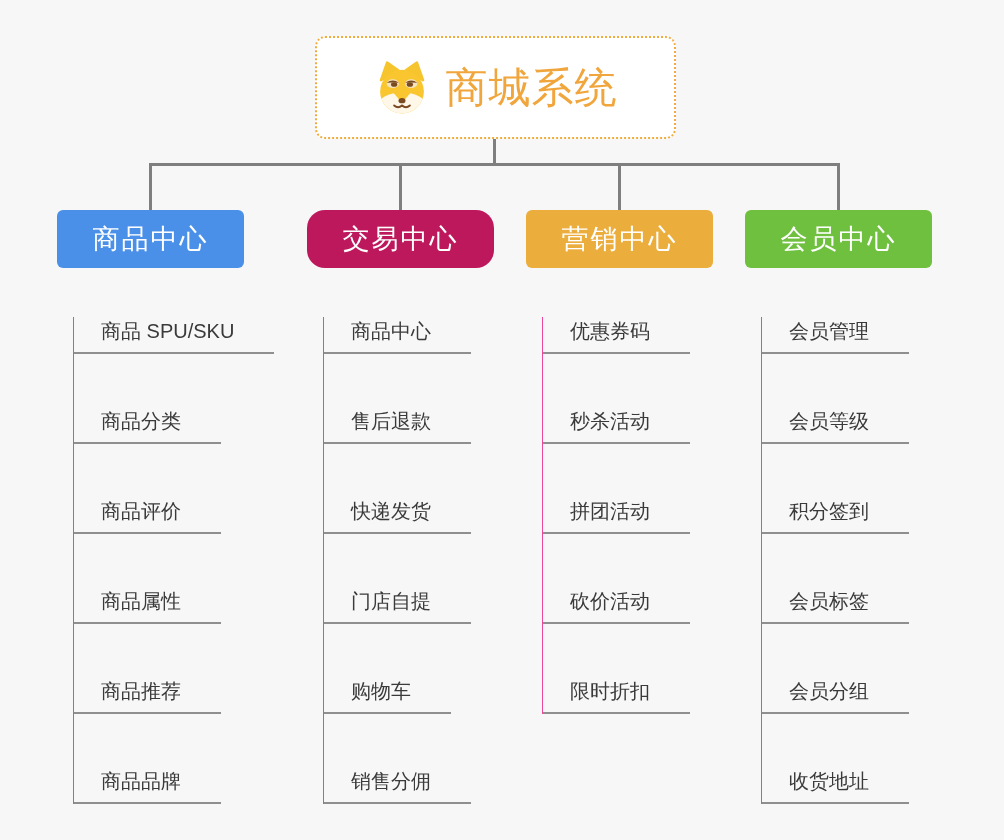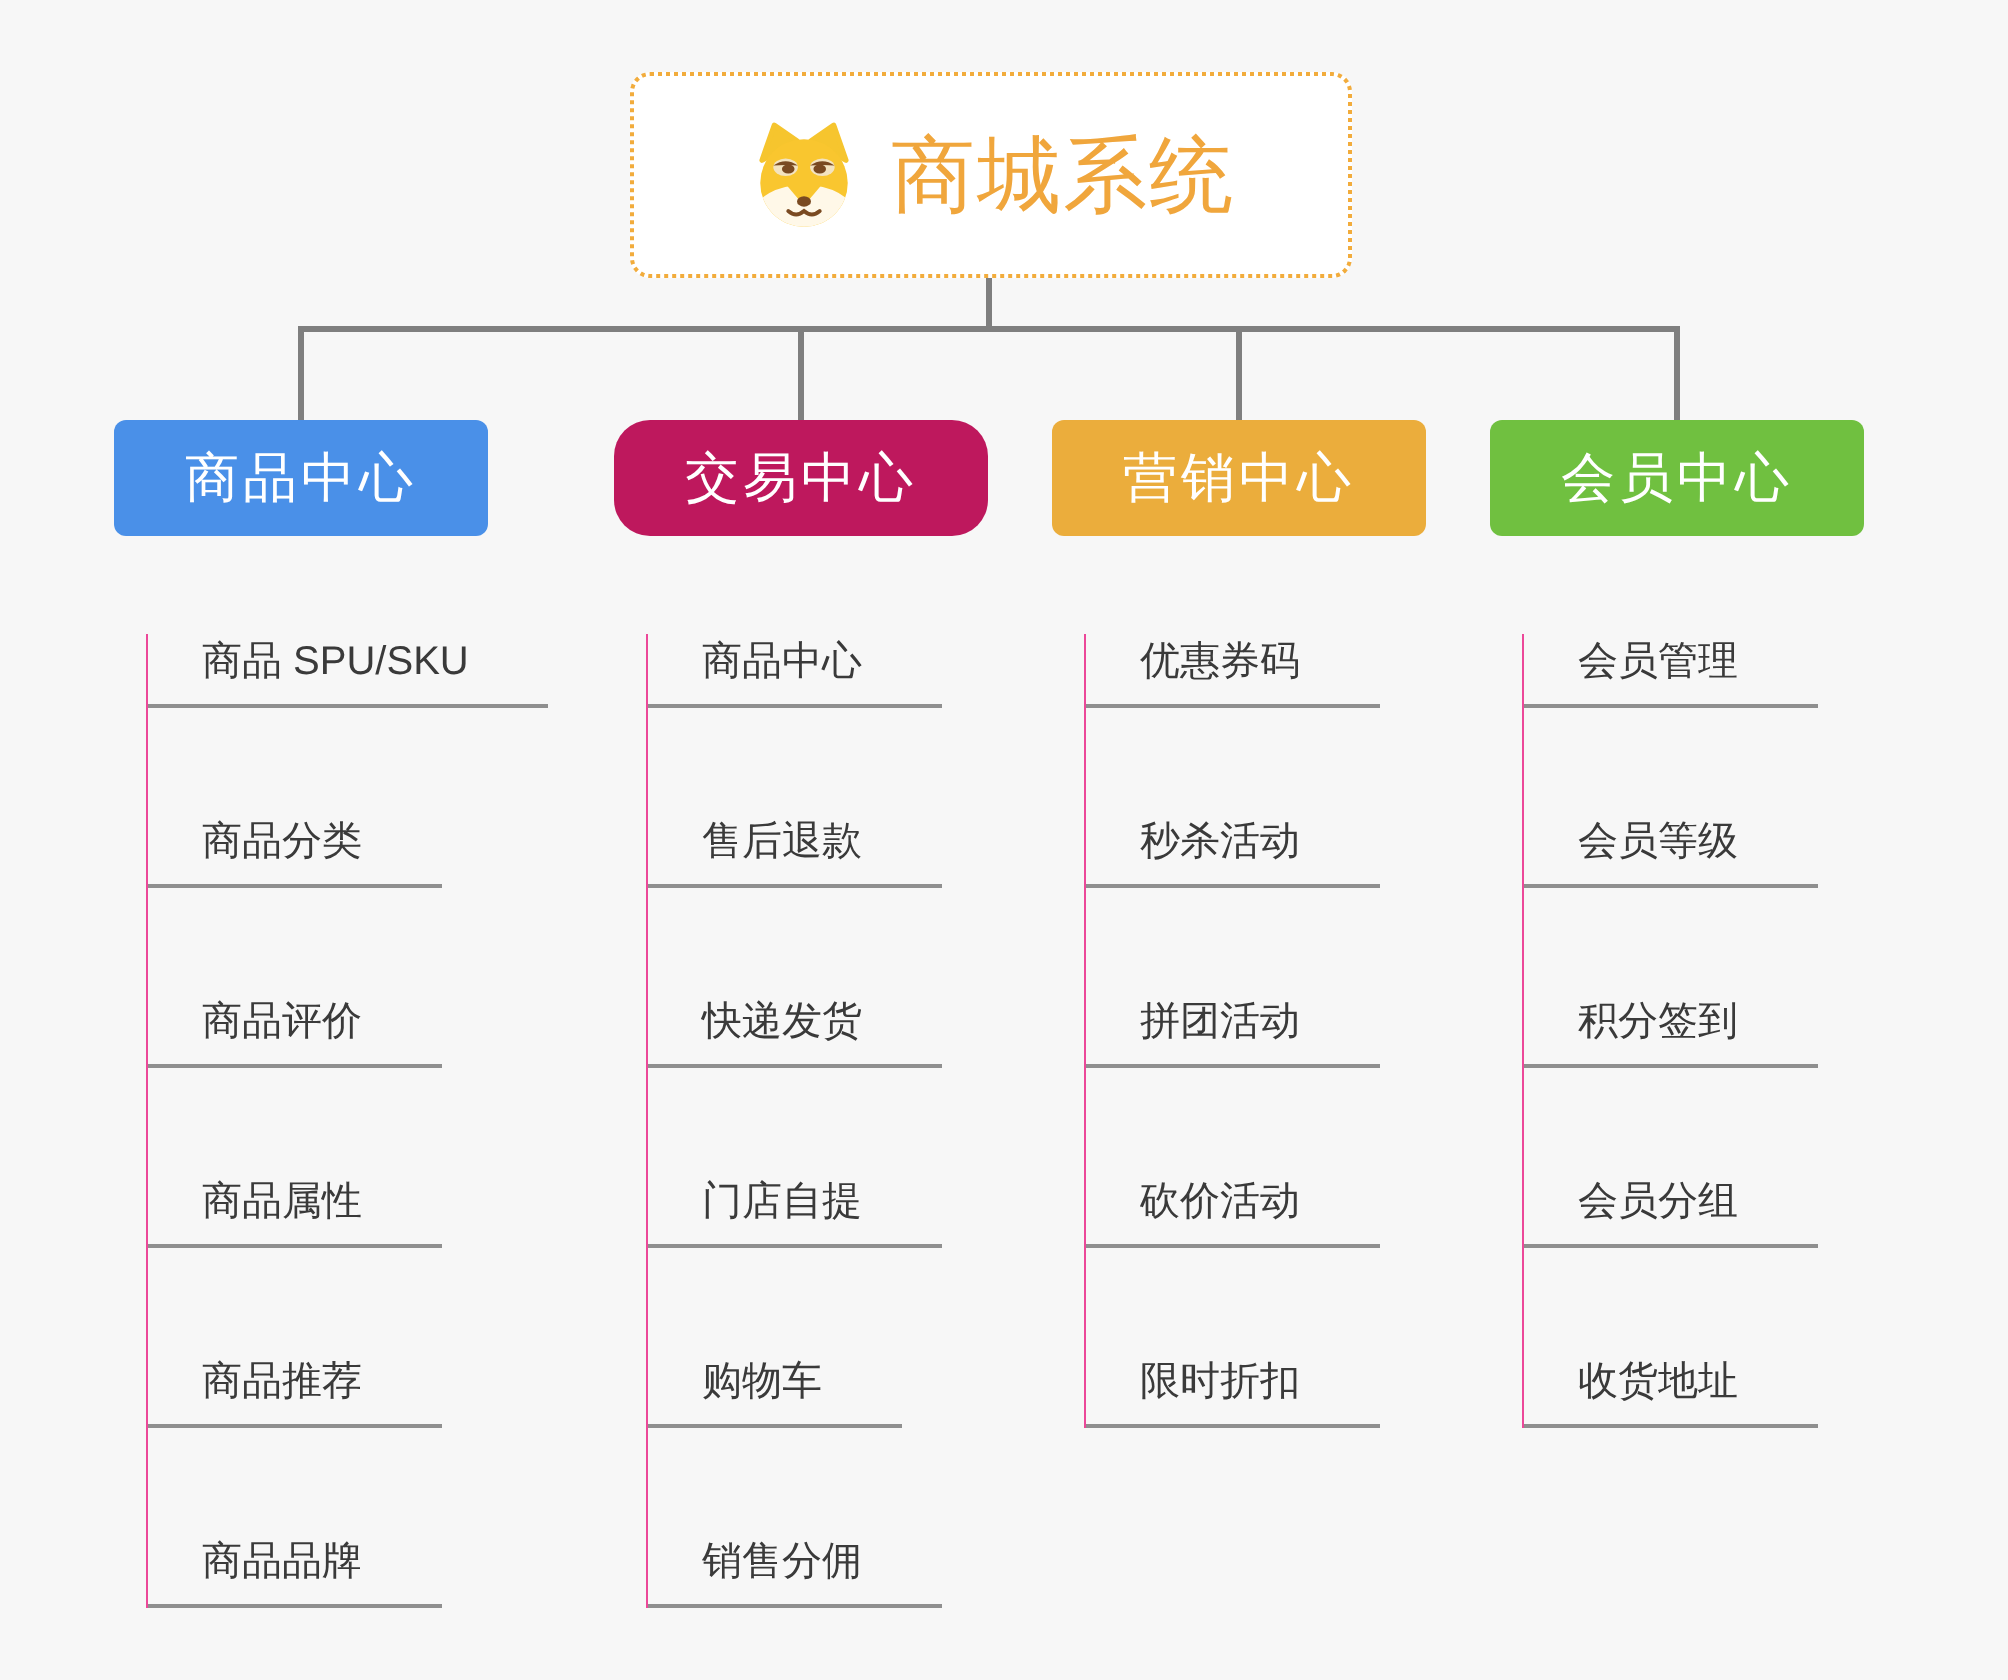--- a/index.html
+++ b/index.html
@@ -150,19 +150,20 @@
           <div class="child-row">限时折扣</div>
         </div>
     </div>
 
     <div class="branch branch-3">
       <div class="branch-header" style="background: rgb(112, 192, 64);">会员中心</div>
       <div class="branch-children">
           <div class="child-row first">会员管理</div>
           <div class="child-row">会员等级</div>
           <div class="child-row">积分签到</div>
+          <div class="child-row">会员标签</div>
           <div class="child-row">会员分组</div>
           <div class="child-row">收货地址</div>
         </div>
     </div>
   </div>
 
 </div>
 
 </body></html>

